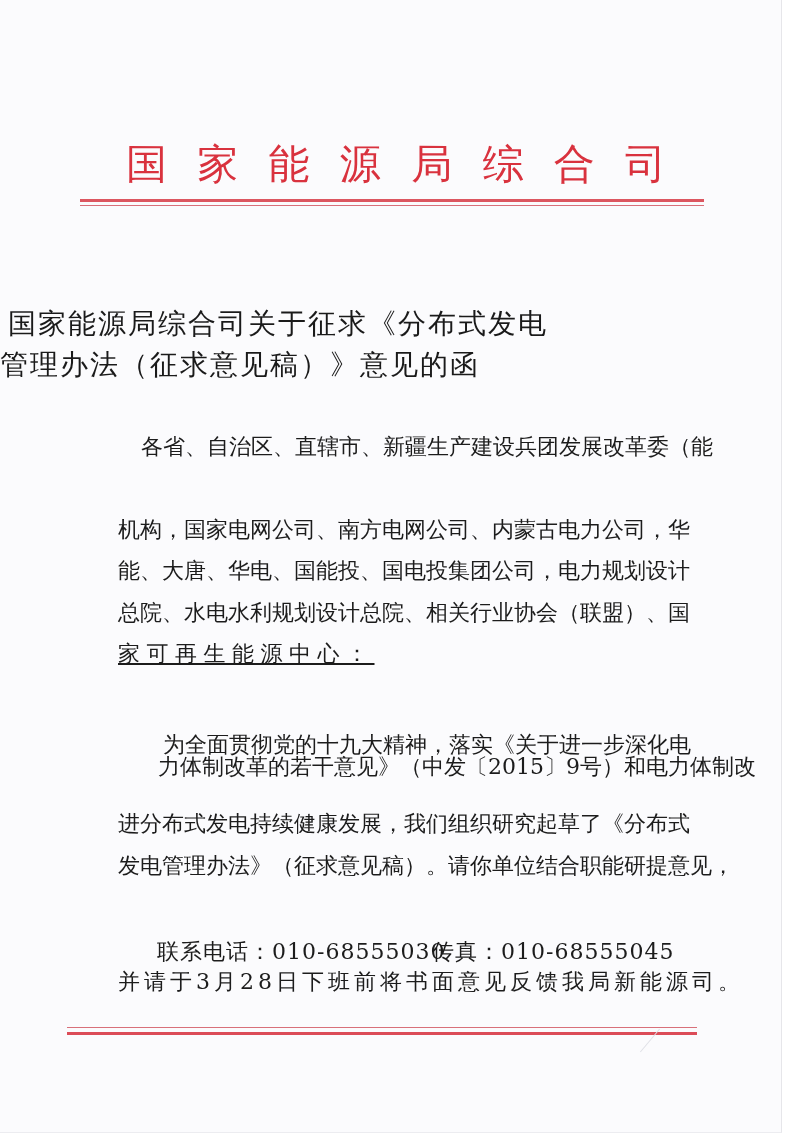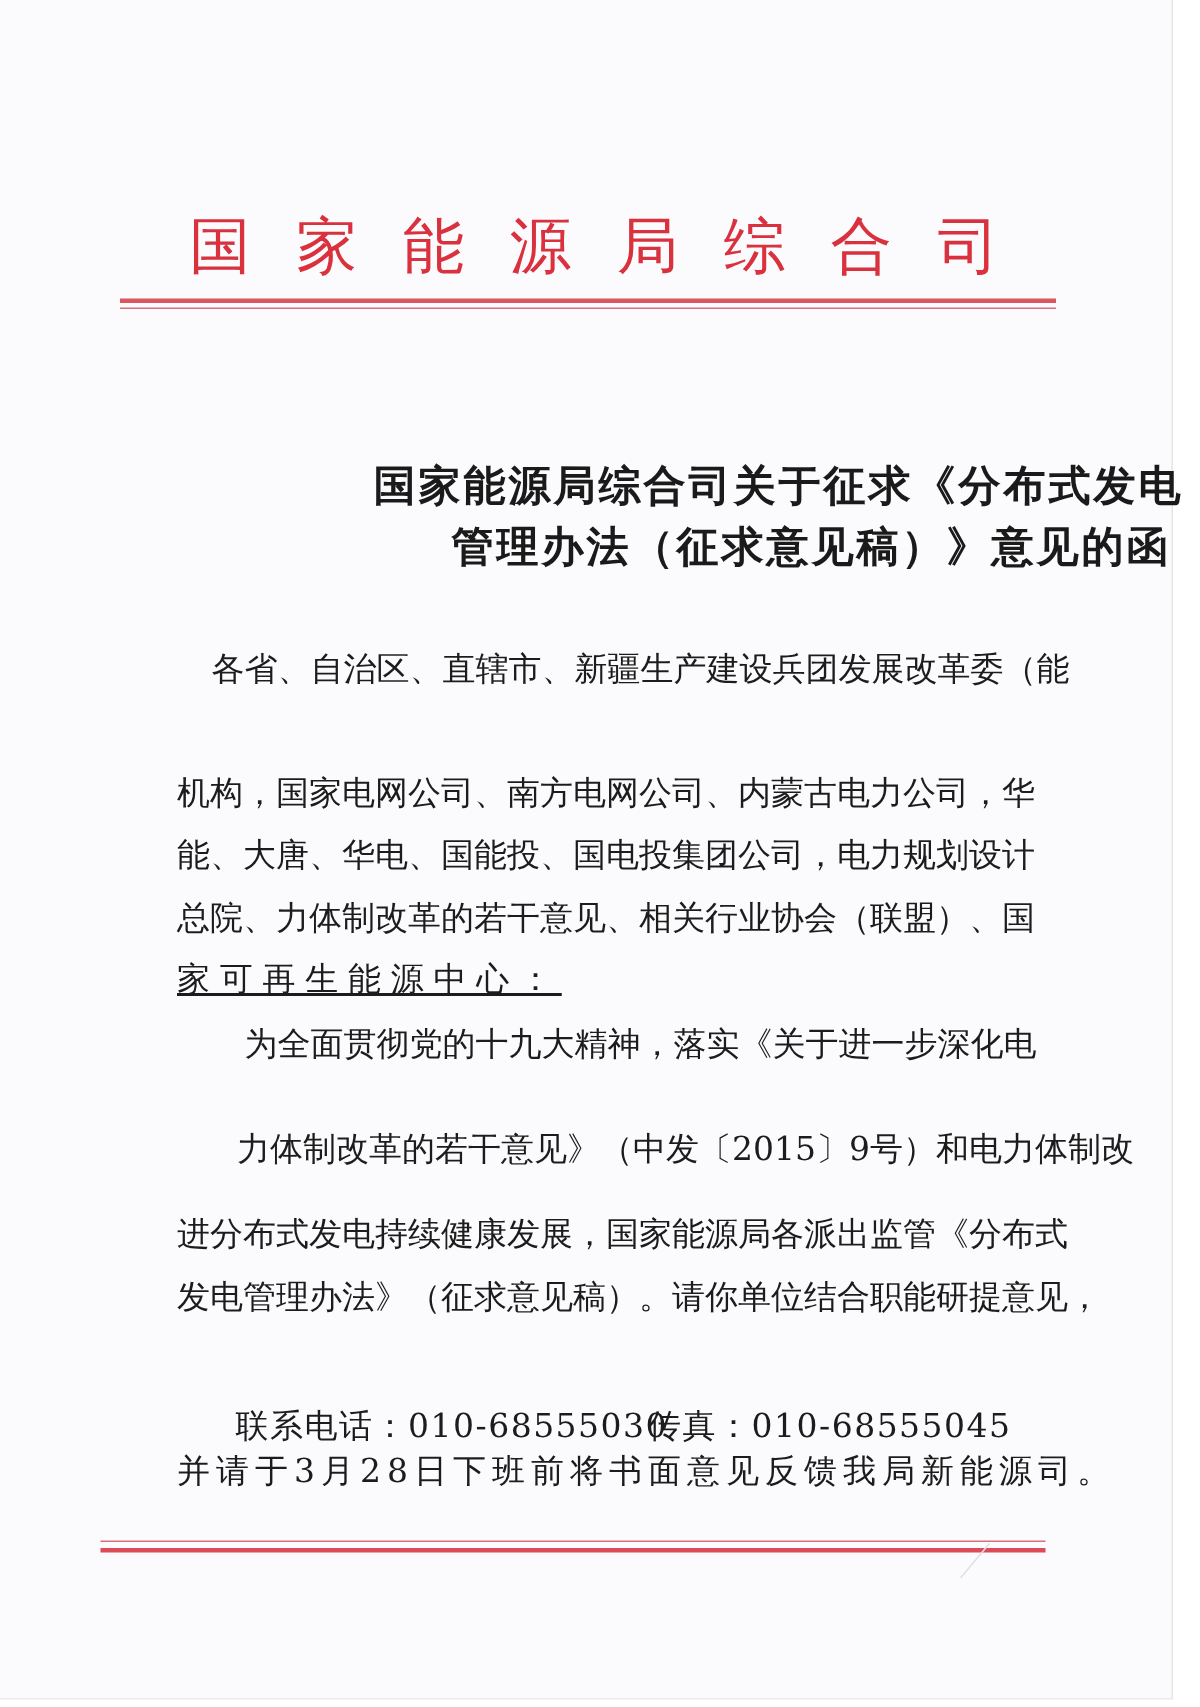--- a/index.html
+++ b/index.html
@@ -72,23 +72,23 @@
       left: 67px;
       top: 1032px;
       width: 630px;
       height: 3px;
       background: #dc4c58;
     }
     .doc-title {
       position: absolute;
       left: 0;
       width: 781px;
-      text-align: right;
+      text-align: left;
       font-family: "DejaVu Serif", "Liberation Serif", serif;
-      font-weight: bold;
+      font-weight: normal;
       font-size: 28px;
       line-height: 40px;
       color: #1a1a1a;
       letter-spacing: 2px;
     }
     .doc-title.l1 { top: 304px; left: 8px; }
     .doc-title.l2 { top: 345px; left: 0px; }
     .body-line {
       position: absolute;
       left: 118px;
@@ -102,20 +102,21 @@
       text-align: justify;
       text-align-last: justify;
     }
     .body-line.last {
       text-align-last: left;
       letter-spacing: 6.5px;
     }
     .body-line.indent {
       left: 163px;
       width: 503px;
+      margin-top: 48px;
     }
     .contact {
       position: absolute;
       top: 931px;
       height: 42px;
       font-family: "DejaVu Serif", "Liberation Serif", serif;
       font-size: 22px;
       line-height: 42px;
       color: #1c1c1c;
       white-space: nowrap;
@@ -150,26 +151,26 @@
 
   <div class="rule-top-thick"></div>
   <div class="rule-top-thin"></div>
 
   <div class="doc-title l1">国家能源局综合司关于征求《分布式发电</div>
   <div class="doc-title l2">管理办法（征求意见稿）》意见的函</div>
 
   <div class="body-line" style="top:426px;margin-left:23px;">各省、自治区、直辖市、新疆生产建设兵团发展改革委（能</div>
   <div class="body-line" style="top:509px;">机构，国家电网公司、南方电网公司、内蒙古电力公司，华</div>
   <div class="body-line" style="top:550px;">能、大唐、华电、国能投、国电投集团公司，电力规划设计</div>
-  <div class="body-line" style="top:592px;">总院、力体制改革的若干意见、相关行业协会（联盟）、国</div>
+  <div class="body-line" style="top:592px;">总院、水电水利规划设计总院、相关行业协会（联盟）、国</div>
   <div class="body-line last" style="top:633px;text-decoration:underline;">家可再生能源中心：</div>
 
   <div class="body-line indent" style="top:676px;">为全面贯彻党的十九大精神，落实《关于进一步深化电</div>
   <div class="body-line" style="top:746px;margin-left:40px;">力体制改革的若干意见》（中发〔2015〕9号）和电力体制改</div>
-  <div class="body-line" style="top:803px;">进分布式发电持续健康发展，国家能源局各派出监管《分布式</div>
+  <div class="body-line" style="top:803px;">进分布式发电持续健康发展，我们组织研究起草了《分布式</div>
   <div class="body-line" style="top:845px;">发电管理办法》（征求意见稿）。请你单位结合职能研提意见，</div>
   <div class="body-line last" style="top:928px; letter-spacing:4px;margin-top:33px;">并请于3月28日下班前将书面意见反馈我局新能源司。</div>
 
   <div class="contact phone">联系电话：010-68555030</div>
   <div class="contact fax">传真：010-68555045</div>
 
   <div class="rule-bottom-thin"></div>
   <div class="rule-bottom-thick"></div>
 
   <div class="stray-mark"></div>

